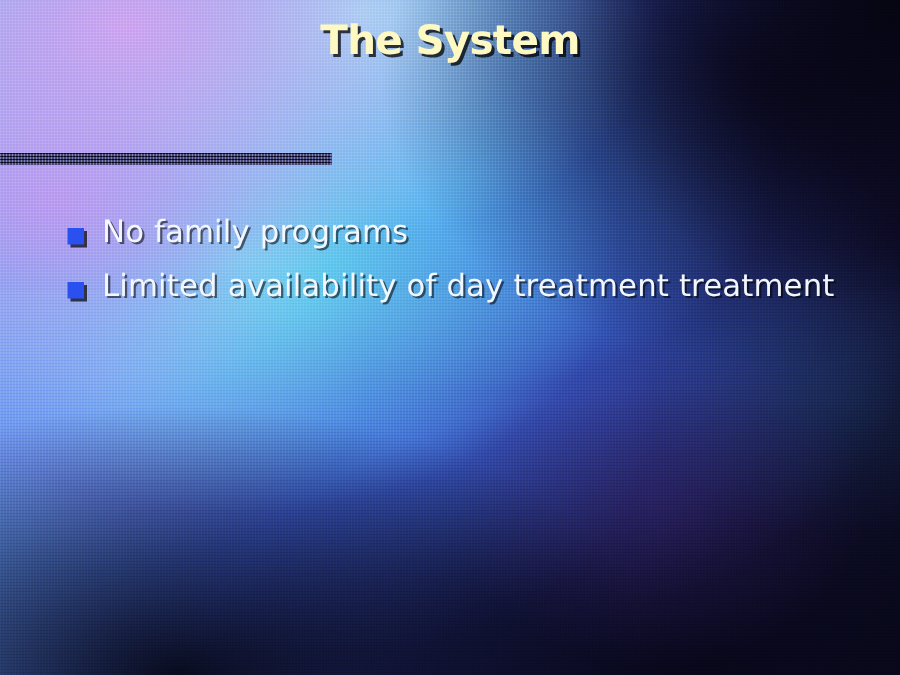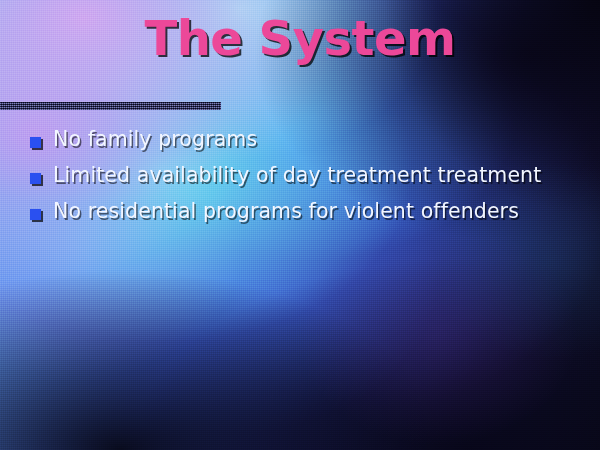--- a/index.html
+++ b/index.html
@@ -56,24 +56,24 @@
   }
 
   
   #title-block {
     position: absolute;
     left: 0; right: 0; top: 14px;
     text-align: center;
   }
   #slide-title {
     margin: 0;
-    font-size: 48px;
+    font-size: 27px;
     font-weight: bold;
     line-height: 1.0;
-    color: #ec4899;
+    color: #fef9c3;
     letter-spacing: -0.5px;
     text-shadow: 2px 2px 0 rgba(0,0,0,0.75);
     white-space: nowrap;
   }
   #slide-subtitle {
     margin: 8px 0 0 0;
     font-size: 25px;
     font-weight: bold;
     line-height: 1.0;
     color: #a9abee;
@@ -94,21 +94,21 @@
       repeating-linear-gradient(0deg,  rgba(255,255,255,0.24) 0 1px, rgba(0,0,0,0.55) 1px 2px),
       repeating-linear-gradient(90deg, rgba(255,255,255,0.24) 0 1px, rgba(0,0,0,0.55) 1px 2px);
   }
 
   
   #bullet-list {
     position: absolute;
     left: 0;
     top: 126px;
     width: 572px;
-    margin: 0;
+    margin: 15px;
     padding: 0;
     list-style: none;
   }
   .bullet-item {
     position: relative;
     padding-left: 53px;
     margin-bottom: 9px;
     min-height: 26px;
   }
   .bullet-marker {
@@ -148,19 +148,15 @@
 
   <ul id="bullet-list">
     <li class="bullet-item">
       <span class="bullet-marker"></span>
       <span class="bullet-text">No family programs</span>
     </li>
     <li class="bullet-item">
       <span class="bullet-marker"></span>
       <span class="bullet-text">Limited availability of day treatment treatment</span>
     </li>
-    <li class="bullet-item">
-      <span class="bullet-marker"></span>
-      <span class="bullet-text">No residential programs for violent offenders</span>
-    </li>
   </ul>
 
 </div>
 
 </body></html>

